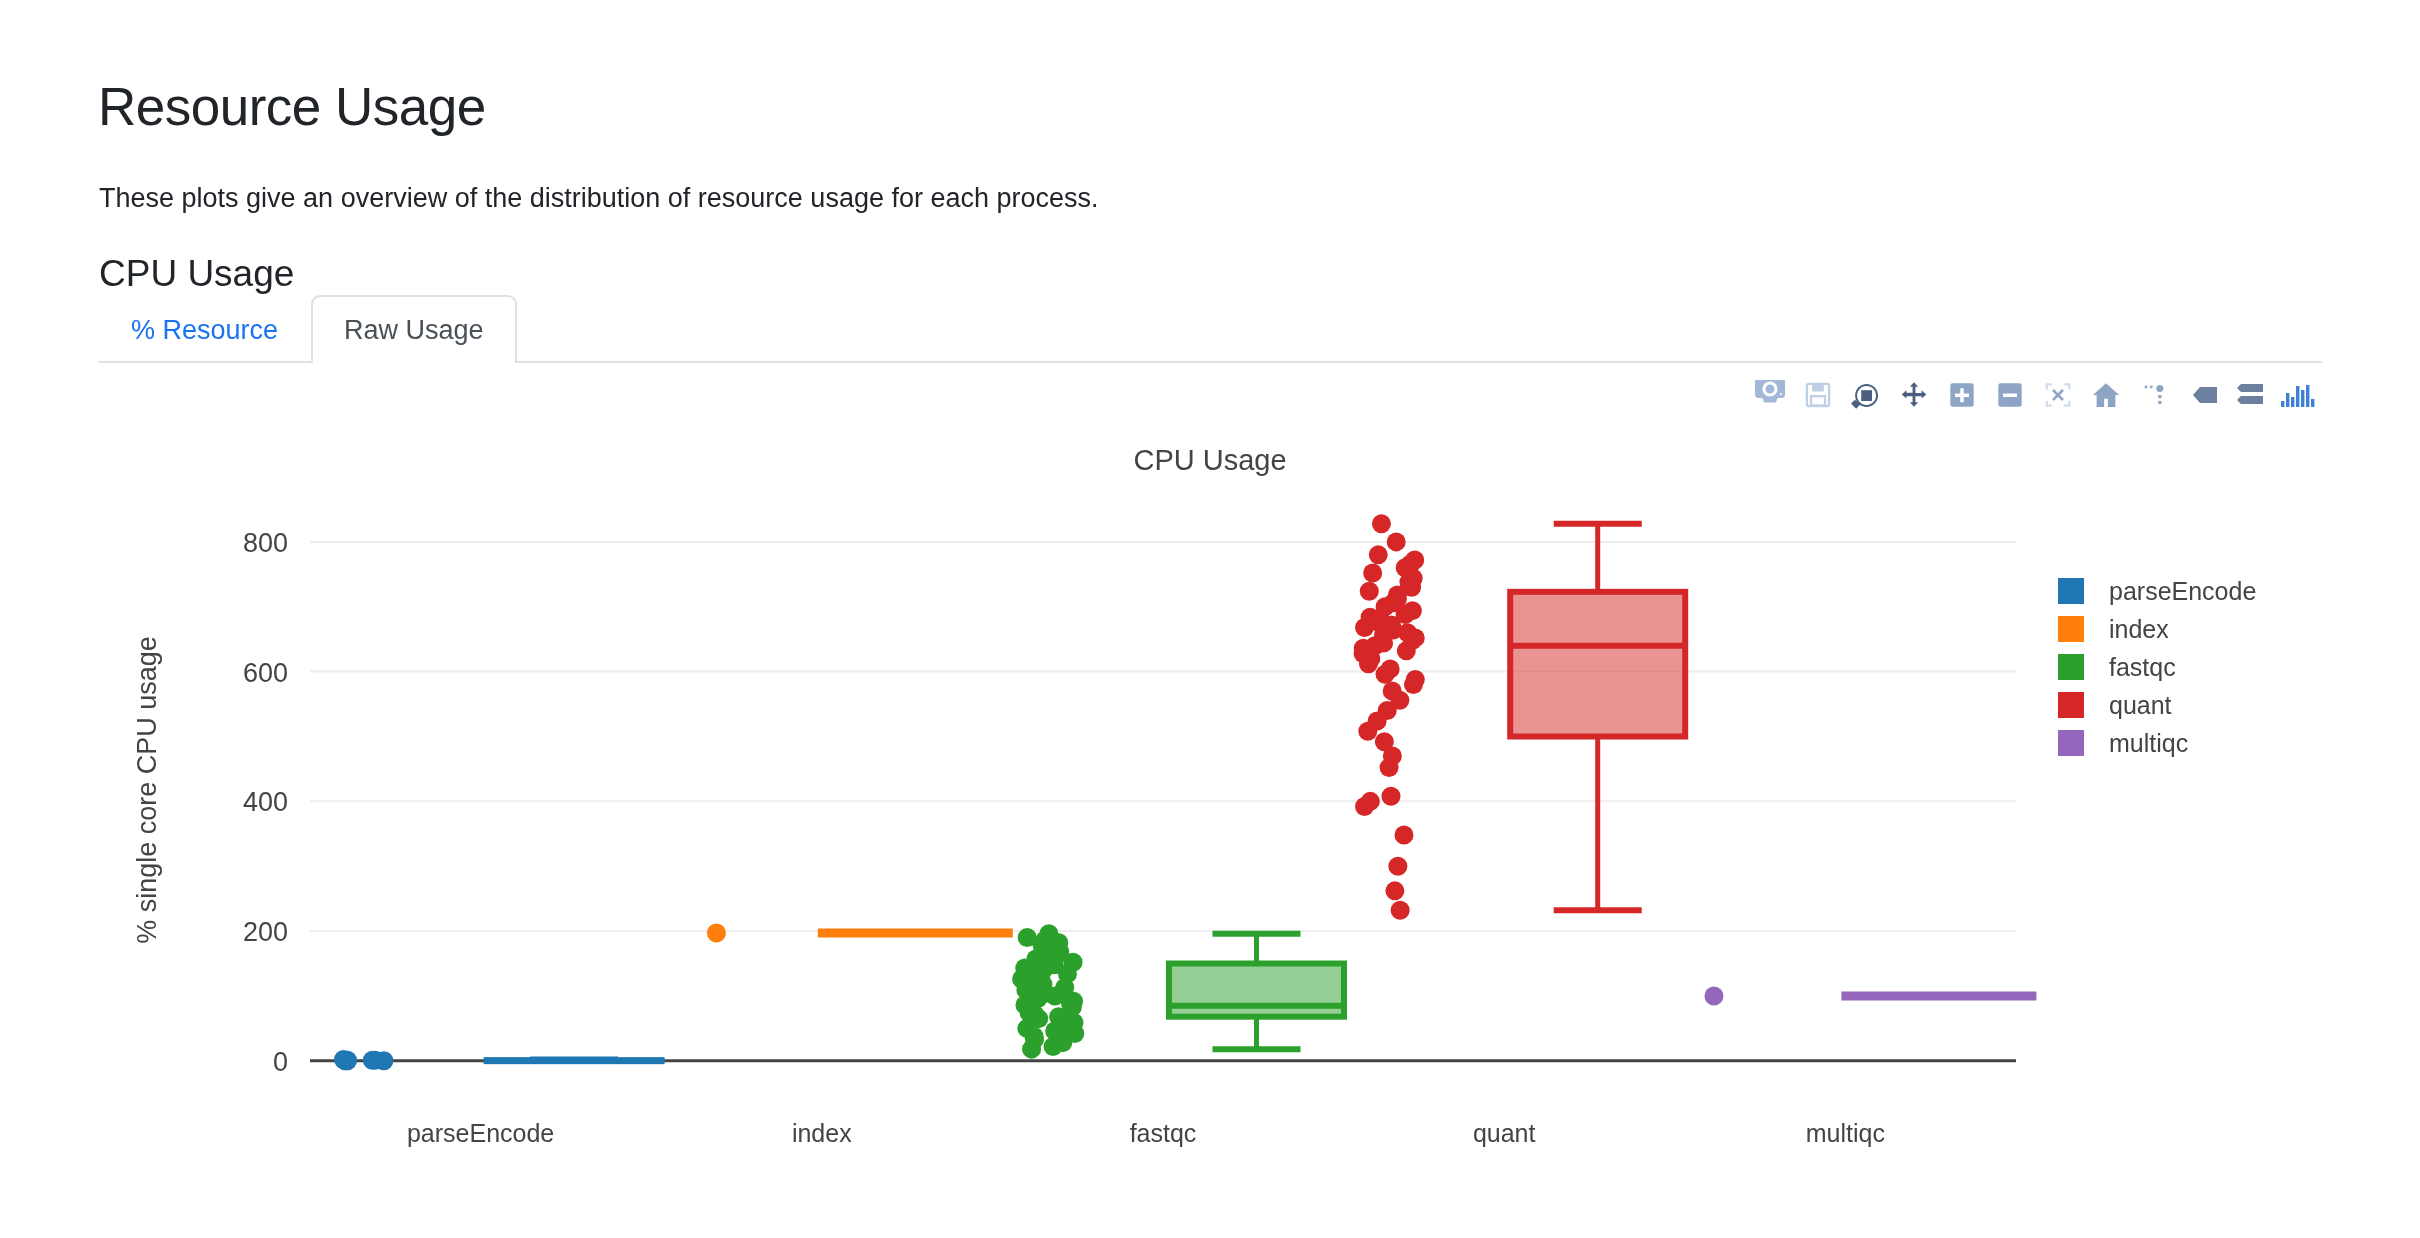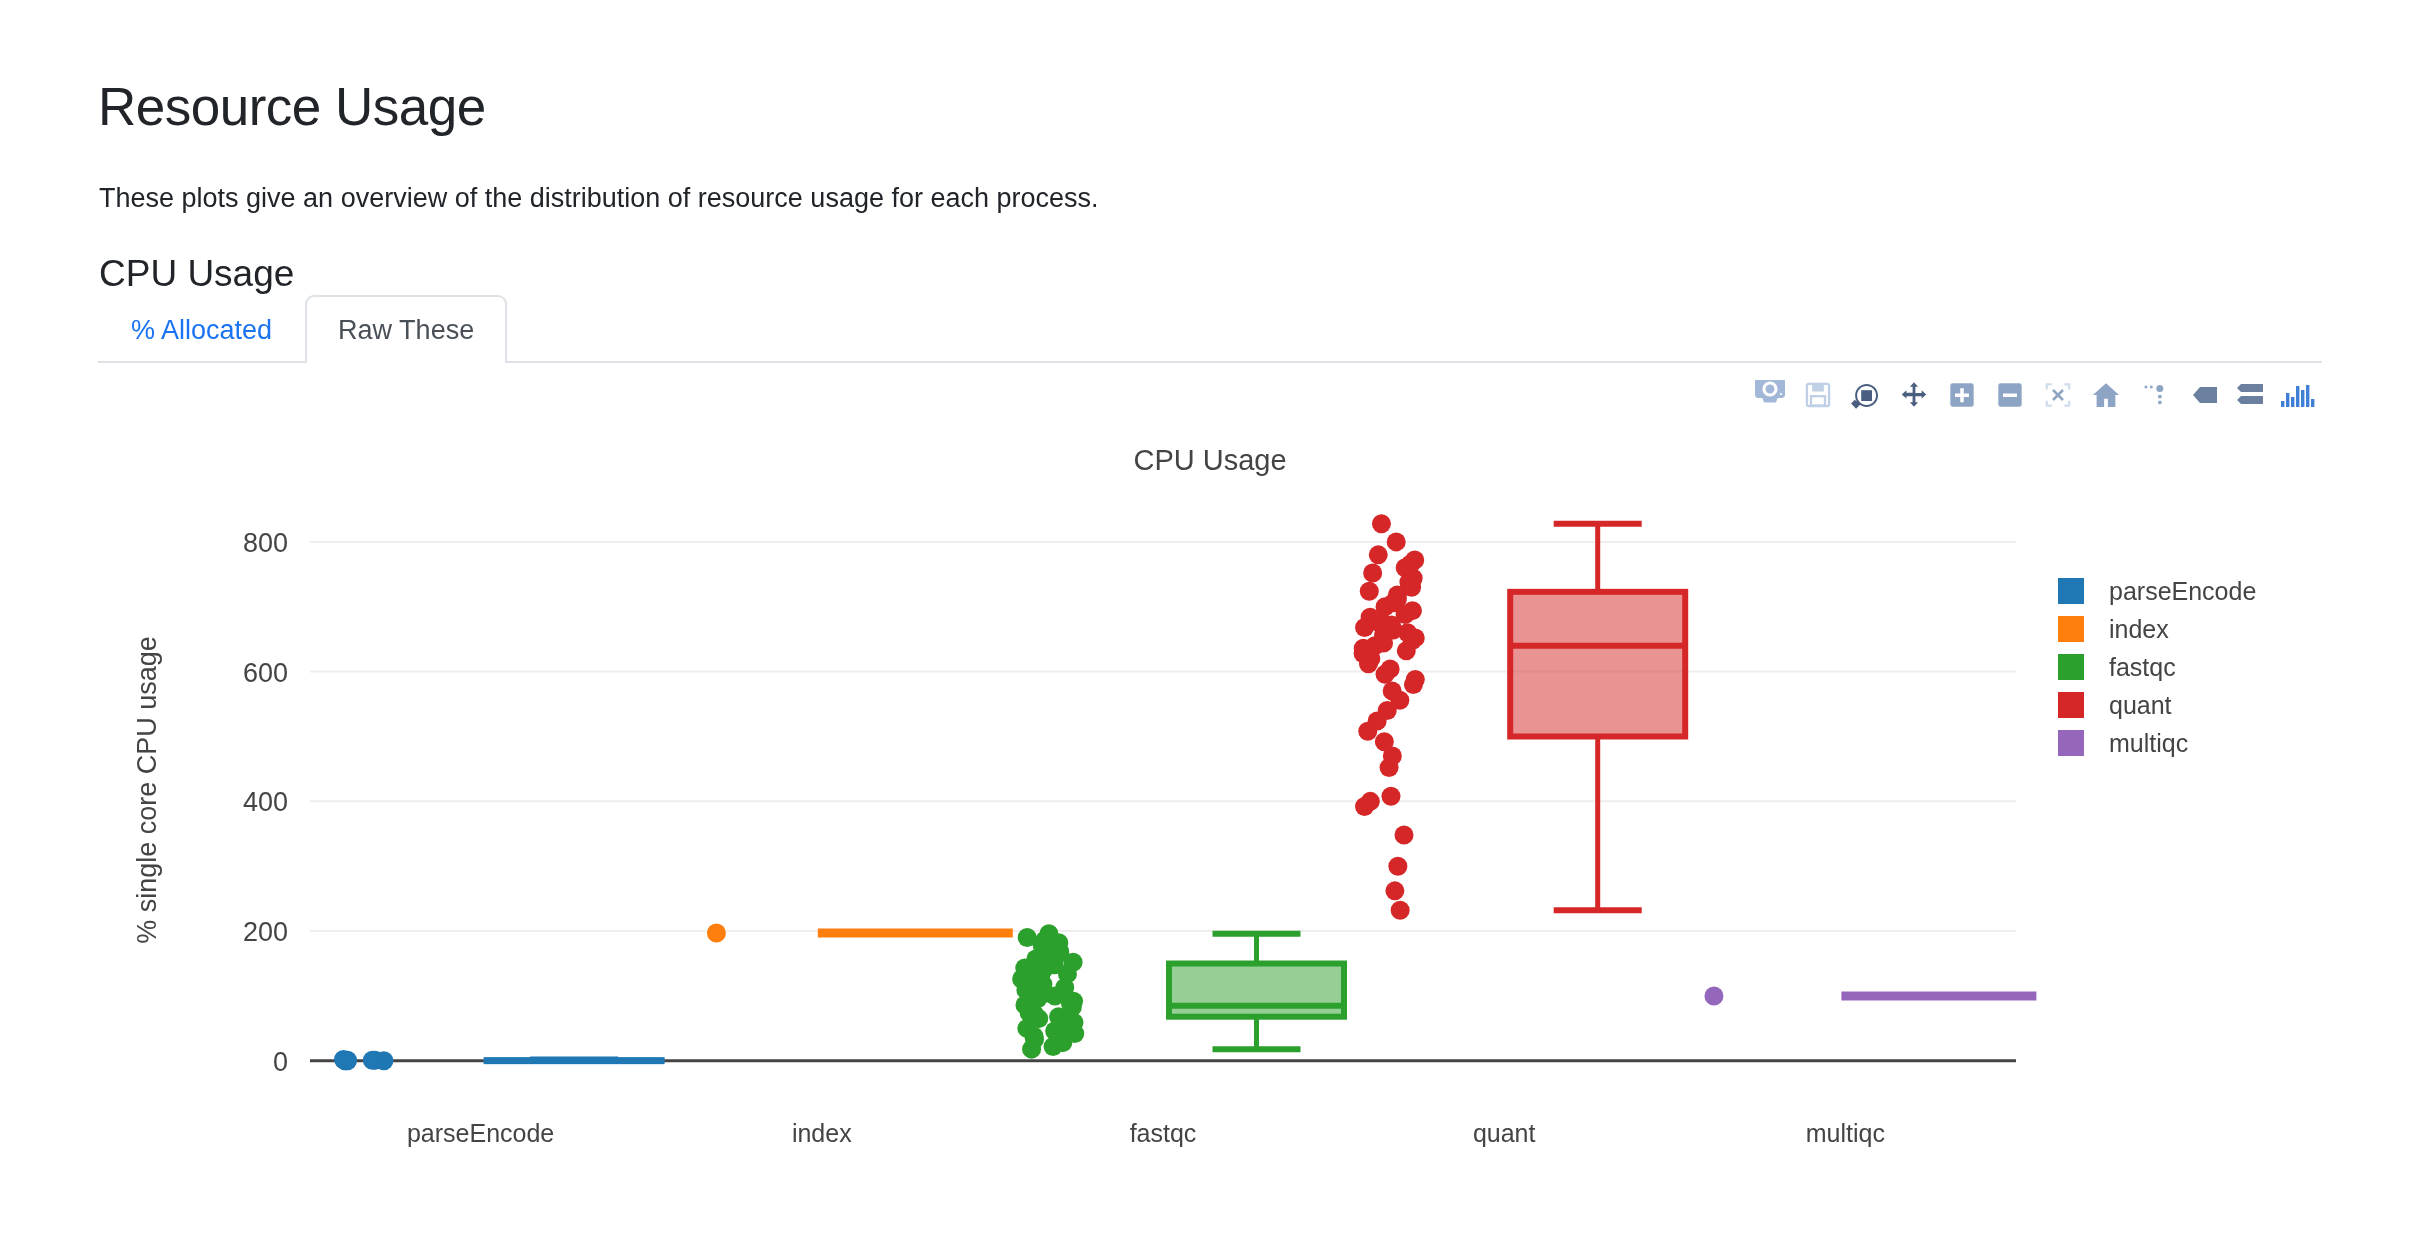--- a/index.html
+++ b/index.html
@@ -136,22 +136,22 @@
 </head>
 <body>
 
 <div id="page">
 
   <h1 class="page-title">Resource Usage</h1>
   <p class="page-desc">These plots give an overview of the distribution of resource usage for each process.</p>
   <h2 class="section-title">CPU Usage</h2>
 
   <div class="tabs">
-    <div class="tab inactive">% Allocated</div>
-    <div class="tab active">Raw These</div>
+    <div class="tab inactive">% Resource</div>
+    <div class="tab active">Raw Usage</div>
   </div>
 
   <div class="plot-wrap">
 
     <div class="modebar">
       <div class="mb-btn" title="Download plot as a png">
         <svg width="30" height="30" viewBox="0 0 1000 1000" fill="#a3b8d8">
             <path d="M500 450c-83 0-150-67-150-150 0-83 67-150 150-150s150 67 150 150c0 83-67 150-150 150z m400 150h-120c-16 0-34 13-39 29l-31 93c-6 15-23 28-40 28h-340c-16 0-34-13-39-28l-31-94c-6-15-23-28-40-28h-120c-55 0-100-45-100-100v-450c0-55 45-100 100-100h800c55 0 100 45 100 100v450c0 55-45 100-100 100z m-400-550c-138 0-250 112-250 250 0 138 112 250 250 250s250-112 250-250c0-138-112-250-250-250z m365 380c-19 0-35 16-35 35 0 19 16 35 35 35 19 0 35-16 35-35 0-19-16-35-35-35z"></path>
           </svg>
       </div>

